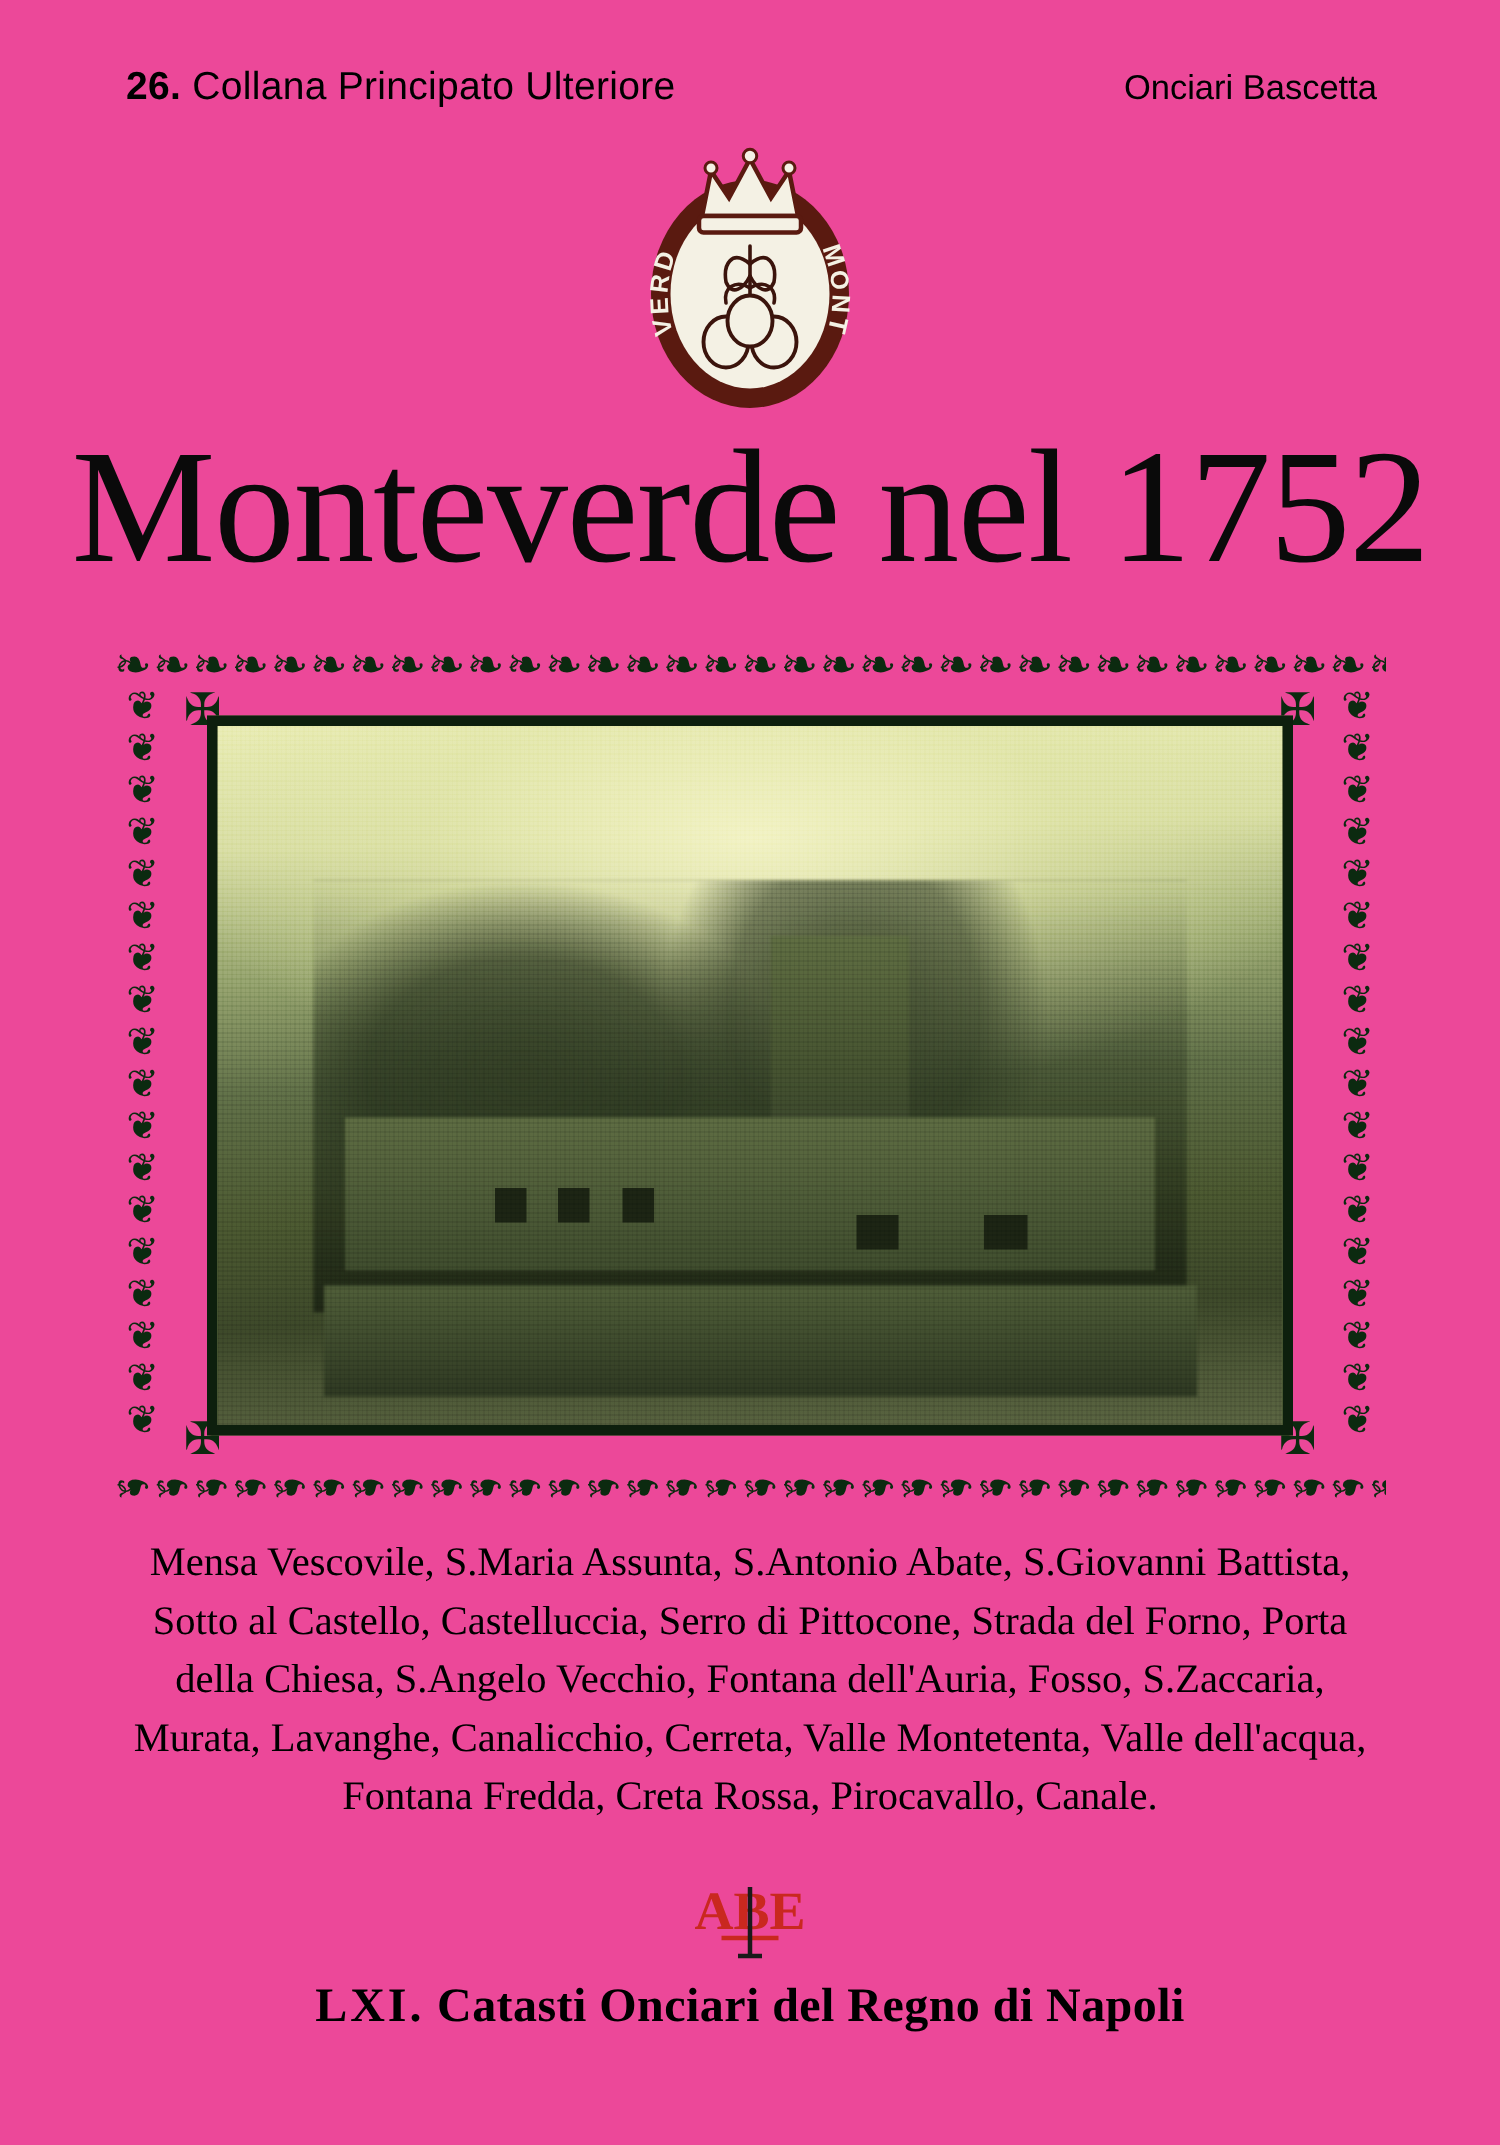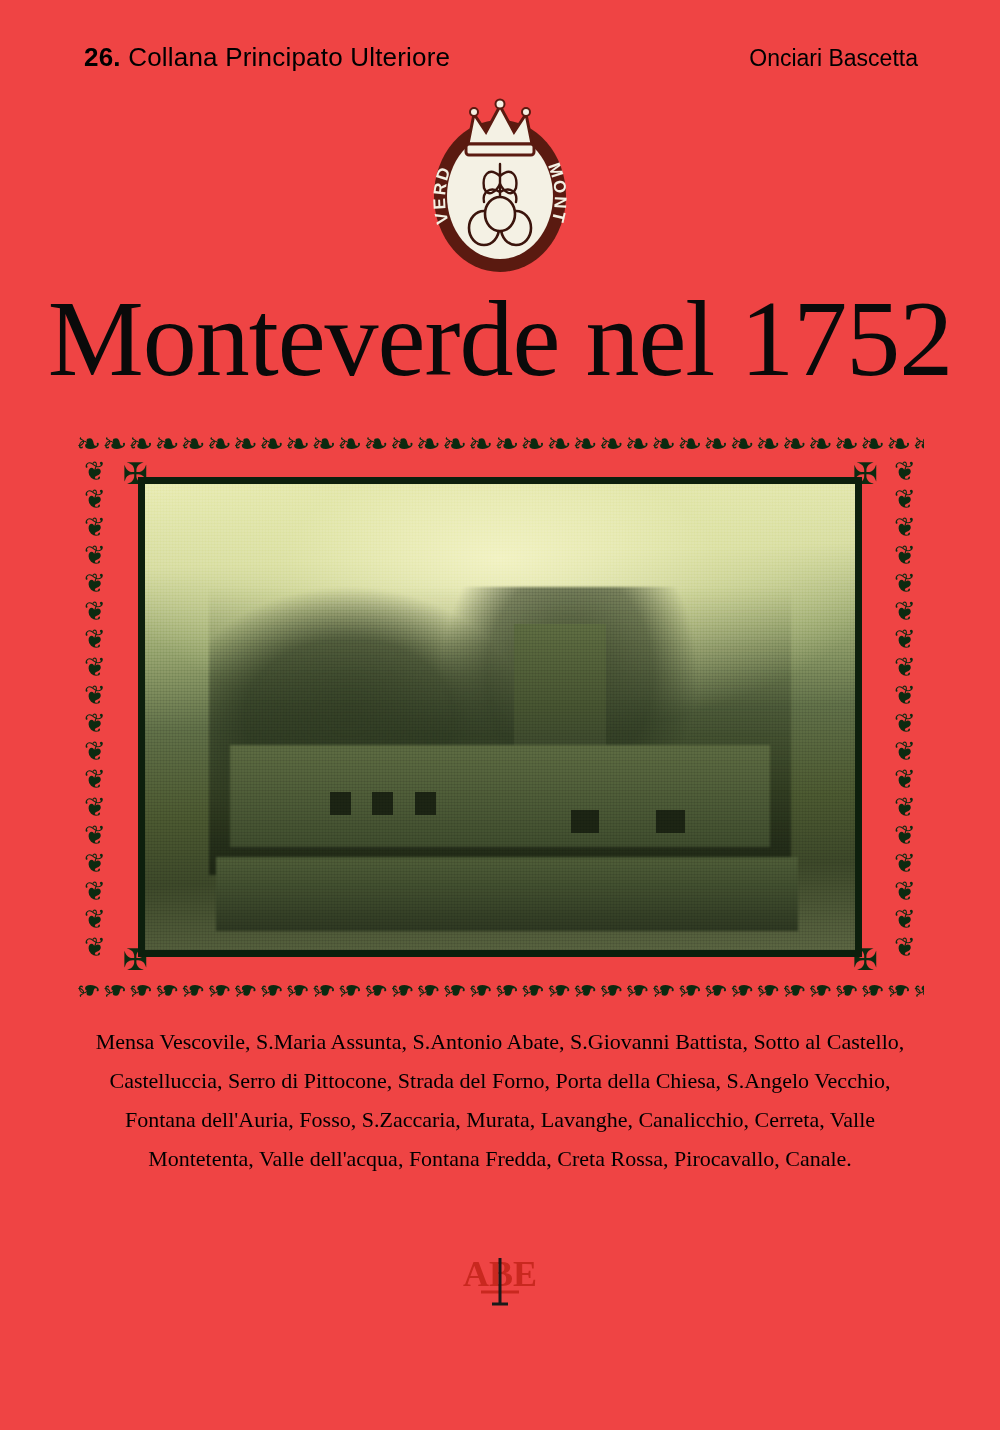--- a/index.html
+++ b/index.html
@@ -4,21 +4,21 @@
 <style>
   html, body {
     margin: 0;
     padding: 0;
     background: #ffffff;
   }
   .cover {
     position: relative;
     width: 1000px;
     height: 1430px;
-    background: #ef4444;
+    background: #ec4899;
     overflow: hidden;
     font-family: "Liberation Sans", sans-serif;
   }
 
   
   .header {
     position: absolute;
     left: 0;
     top: 42px;
     width: 1000px;
@@ -196,21 +196,21 @@
   }
 
   
   .places {
     position: absolute;
     left: 74px;
     top: 1022px;
     width: 852px;
     text-align: center;
     font-family: "Liberation Serif", serif;
-    font-size: 22px;
+    font-size: 27px;
     line-height: 39px;
     color: #000000;
   }
 
   
   .abe {
     position: absolute;
     left: 50%;
     top: 1252px;
     transform: translateX(-50%);
@@ -317,14 +317,18 @@
 
   <div class="abe">
     <svg viewBox="0 0 110 56" width="110" height="56" aria-hidden="true">
       <text x="55" y="34" text-anchor="middle" font-family="Liberation Serif, serif" font-size="36" font-weight="bold" fill="#c9281f">ABE</text>
       <path d="M36 40 L74 40" stroke="#c9281f" stroke-width="3"></path>
       <path d="M55 6 L55 52" stroke="#1a1a1a" stroke-width="3"></path>
       <path d="M47 52 L63 52" stroke="#1a1a1a" stroke-width="3"></path>
     </svg>
   </div>
 
+  <div class="bottom">
+    <span class="rom">LXI.</span>
+    <span>Catasti Onciari del Regno di Napoli</span>
+  </div>
 
 </div>
 
 </body></html>

